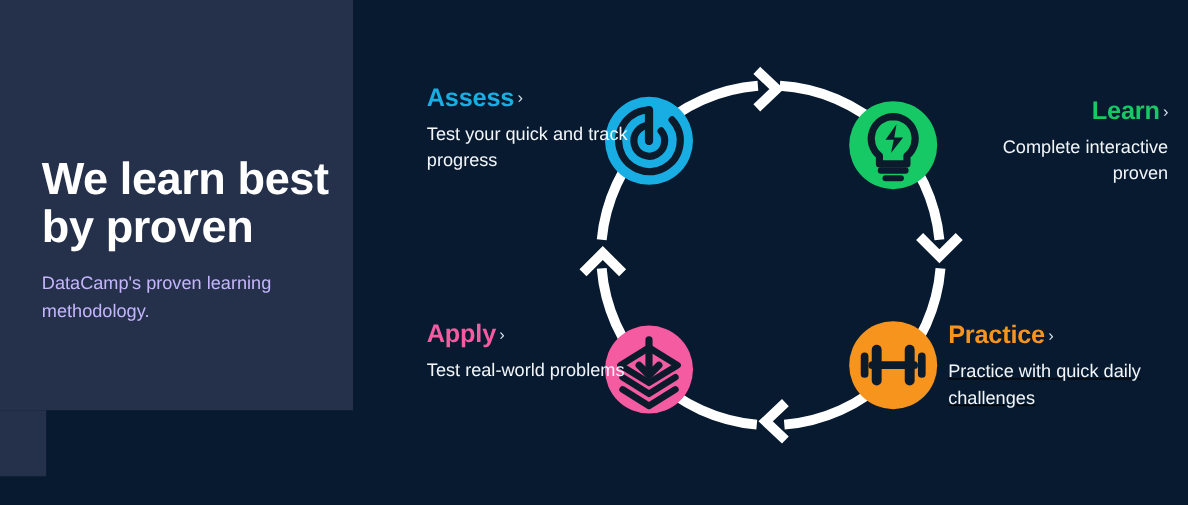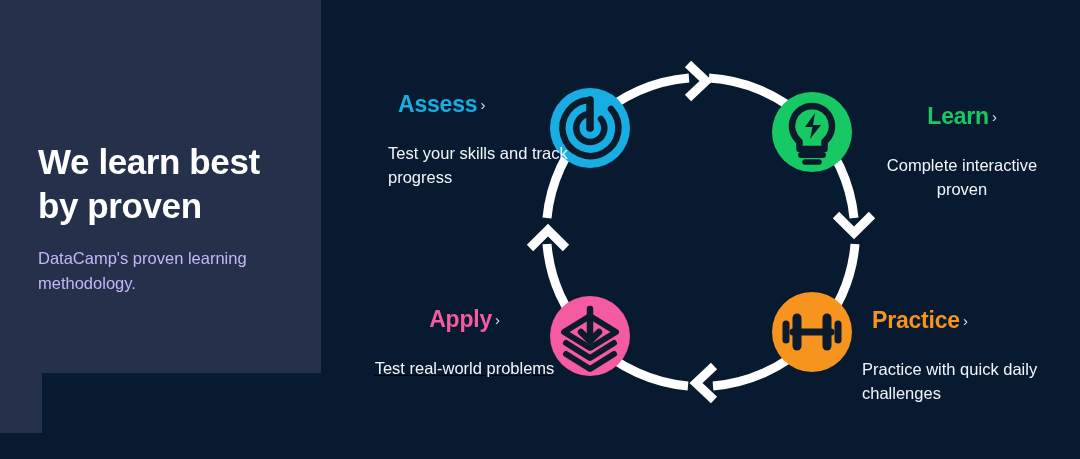--- a/index.html
+++ b/index.html
@@ -42,21 +42,21 @@
 
   
   .headline-block {
     position: absolute;
     left: 38px;
     top: 140px;
     width: 268px;
   }
   .headline {
     margin: 0;
-    font-size: 35px;
+    font-size: 41px;
     line-height: 44px;
     font-weight: bold;
     color: #ffffff;
     letter-spacing: -0.4px;
   }
   .subhead {
     margin: 18px 0 0 0;
     font-size: 16.5px;
     line-height: 25px;
     color: #c4b5fd;
@@ -72,46 +72,46 @@
     height: 400px;
   }
   .cycle svg { display: block; }
 
   
   .step {
     position: absolute;
     width: 185px;
   }
   .step-title {
-    margin: 10px;
+    margin: 0;
     font-size: 23px;
     font-weight: bold;
-    line-height: 36px;
+    line-height: 24px;
     letter-spacing: -0.2px;
     display: inline-block;
   }
   .step-chevron {
     font-size: 15px;
     font-weight: normal;
     margin-left: 3px;
     position: relative;
     top: -2px;
   }
   .step-desc {
     margin: 6px 0 0 0;
     font-size: 16.5px;
     line-height: 24px;
     color: #f2f6fa;
     font-weight: normal;
   }
 
   .step-assess   { left: 388px; top: 76px;  text-align: left; }
-  .step-learn    { left: 862px; top: 88px;  text-align: center; width: 200px; }
-  .step-apply    { left: 372px; top: 291px; text-align: center; text-decoration: underline; }
-  .step-practice { left: 862px; top: 292px; text-align: left; width: 200px; }
+  .step-learn    { left: 862px; top: 88px;  text-align: right; width: 200px; }
+  .step-apply    { left: 388px; top: 291px; text-align: left; }
+  .step-practice { left: 862px; top: 292px; text-align: left; width: 200px; text-decoration: underline; }
 
   .c-assess   { color: #18aee4; }
   .c-learn    { color: #17c964; }
   .c-apply    { color: #f55ba0; }
   .c-practice { color: #f7941e; }
 
   .chev-assess   { color: #d7e3ee; }
   .chev-learn    { color: #d7e3ee; }
   .chev-apply    { color: #d7e3ee; }
   .chev-practice { color: #d7e3ee; }
@@ -189,21 +189,21 @@
           <path d="M 60 326 L 84 341 L 108 326"></path>
           <line x1="84" y1="281" x2="84" y2="312" stroke-width="6.5"></line>
           <polyline points="75,304 84,313 93,304" stroke-width="6.5"></polyline>
         </g>
       </g>
     </svg>
   </div>
 
   <div class="step step-assess">
     <h2 class="step-title c-assess"><span>Assess</span><span class="step-chevron chev-assess">›</span></h2>
-    <p class="step-desc">Test your skills and track progress</p>
+    <p class="step-desc">Test your quick and track progress</p>
   </div>
 
   <div class="step step-learn">
     <h2 class="step-title c-learn"><span>Learn</span><span class="step-chevron chev-learn">›</span></h2>
     <p class="step-desc">Complete interactive proven</p>
   </div>
 
   <div class="step step-practice">
     <h2 class="step-title c-practice"><span>Practice</span><span class="step-chevron chev-practice">›</span></h2>
     <p class="step-desc">Practice with quick daily challenges</p>

